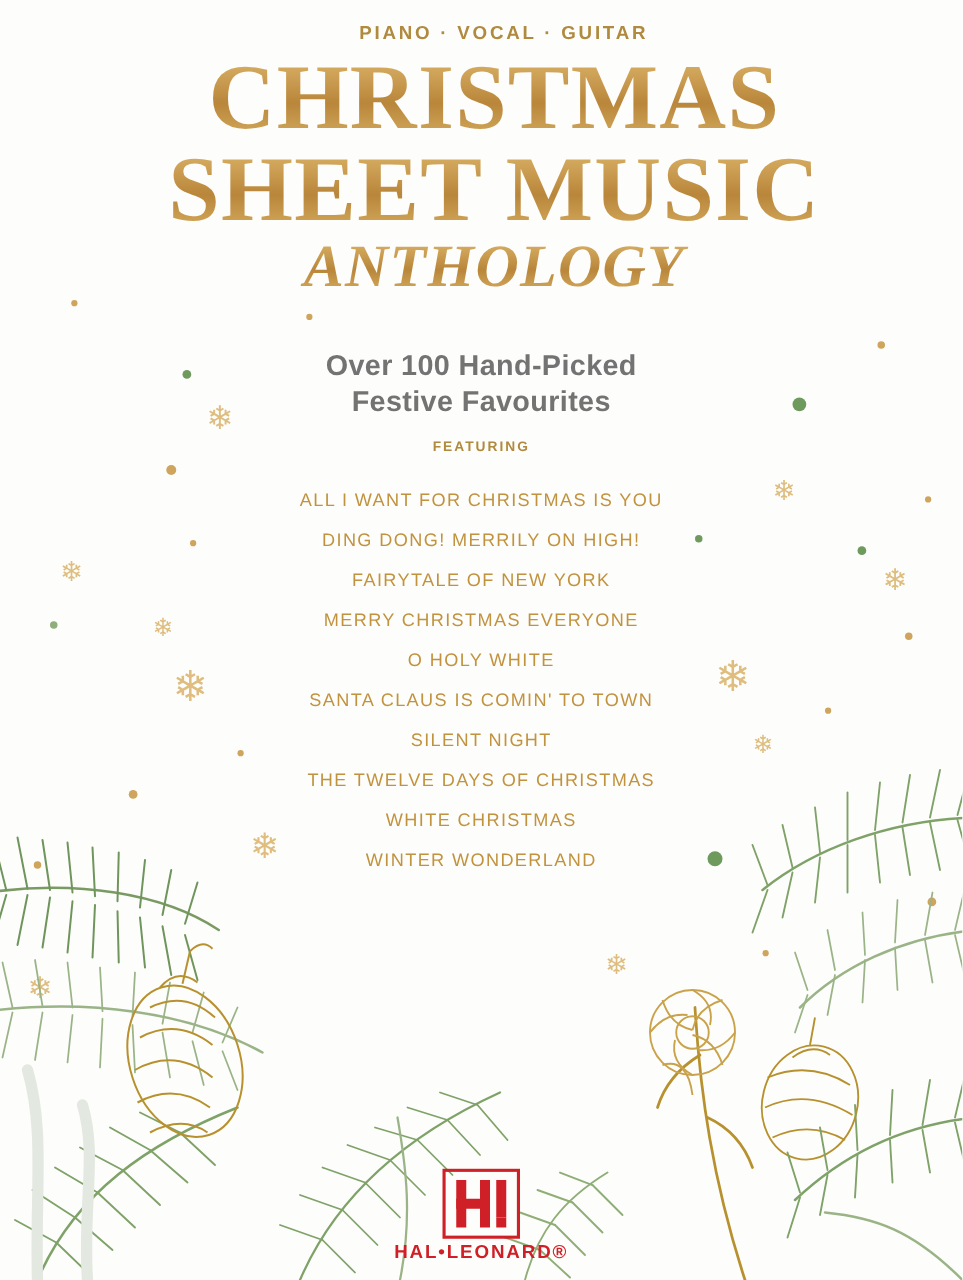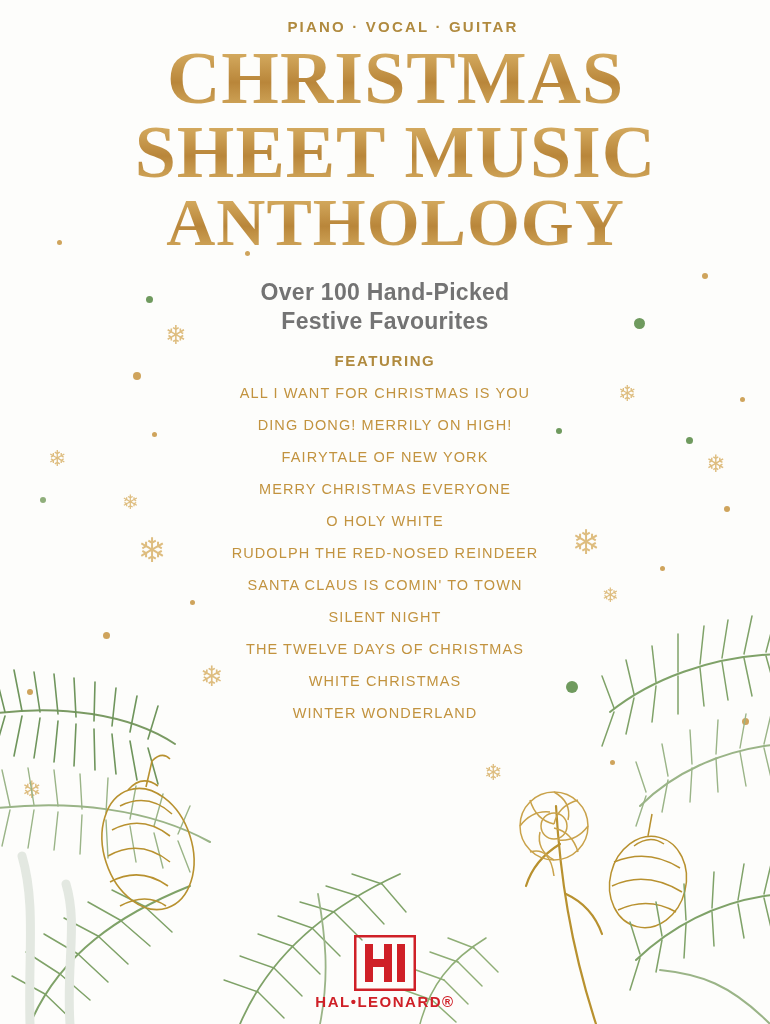--- a/index.html
+++ b/index.html
@@ -70,21 +70,21 @@
     color: #c99a4e;
     line-height: 0.94;
     letter-spacing: 1px;
     background: linear-gradient(180deg, #dcb56a 0%, #b9863a 55%, #d6ae62 100%);
     -webkit-background-clip: text;
     background-clip: text;
     color: transparent;
   }
   .title-line.l1 { font-size: 74px; }
   .title-line.l2 { font-size: 74px; margin-top: 4px; }
-  .title-line.l3 { font-size: 68px; margin-top: 4px; }
+  .title-line.l3 { font-size: 48px; margin-top: 4px; font-style: italic; }
 
   
   .subtitle {
     position: absolute;
     top: 278px;
     left: 0;
     right: 0;
     text-align: center;
     color: #737373;
     font-family: "Liberation Sans", sans-serif;
@@ -97,24 +97,24 @@
   
   .featuring {
     position: absolute;
     top: 352px;
     left: 0;
     right: 0;
     text-align: center;
   }
   .featuring-head {
     color: #b08a3e;
-    font-size: 15px;
+    font-size: 11px;
     font-weight: 700;
     letter-spacing: 1.6px;
-    margin-bottom: 16px;
+    margin-bottom: 29px;
   }
   .song {
     color: #c2933f;
     font-size: 14.5px;
     letter-spacing: 1.1px;
     margin-bottom: 16px;
     font-weight: 500;
   }
 
   
@@ -199,21 +199,20 @@
     <div>Festive Favourites</div>
   </div>
 
   <div class="featuring">
     <div class="featuring-head">FEATURING</div>
     <div class="song">ALL I WANT FOR CHRISTMAS IS YOU</div>
     <div class="song">DING DONG! MERRILY ON HIGH!</div>
     <div class="song">FAIRYTALE OF NEW YORK</div>
     <div class="song">MERRY CHRISTMAS EVERYONE</div>
     <div class="song">O HOLY WHITE</div>
-    <div class="song">RUDOLPH THE RED-NOSED REINDEER</div>
     <div class="song">SANTA CLAUS IS COMIN' TO TOWN</div>
     <div class="song">SILENT NIGHT</div>
     <div class="song">THE TWELVE DAYS OF CHRISTMAS</div>
     <div class="song">WHITE CHRISTMAS</div>
     <div class="song">WINTER WONDERLAND</div>
   </div>
 
   <svg class="art" viewBox="0 0 770 430">
     <defs>
       <g id="needle-sprig">

